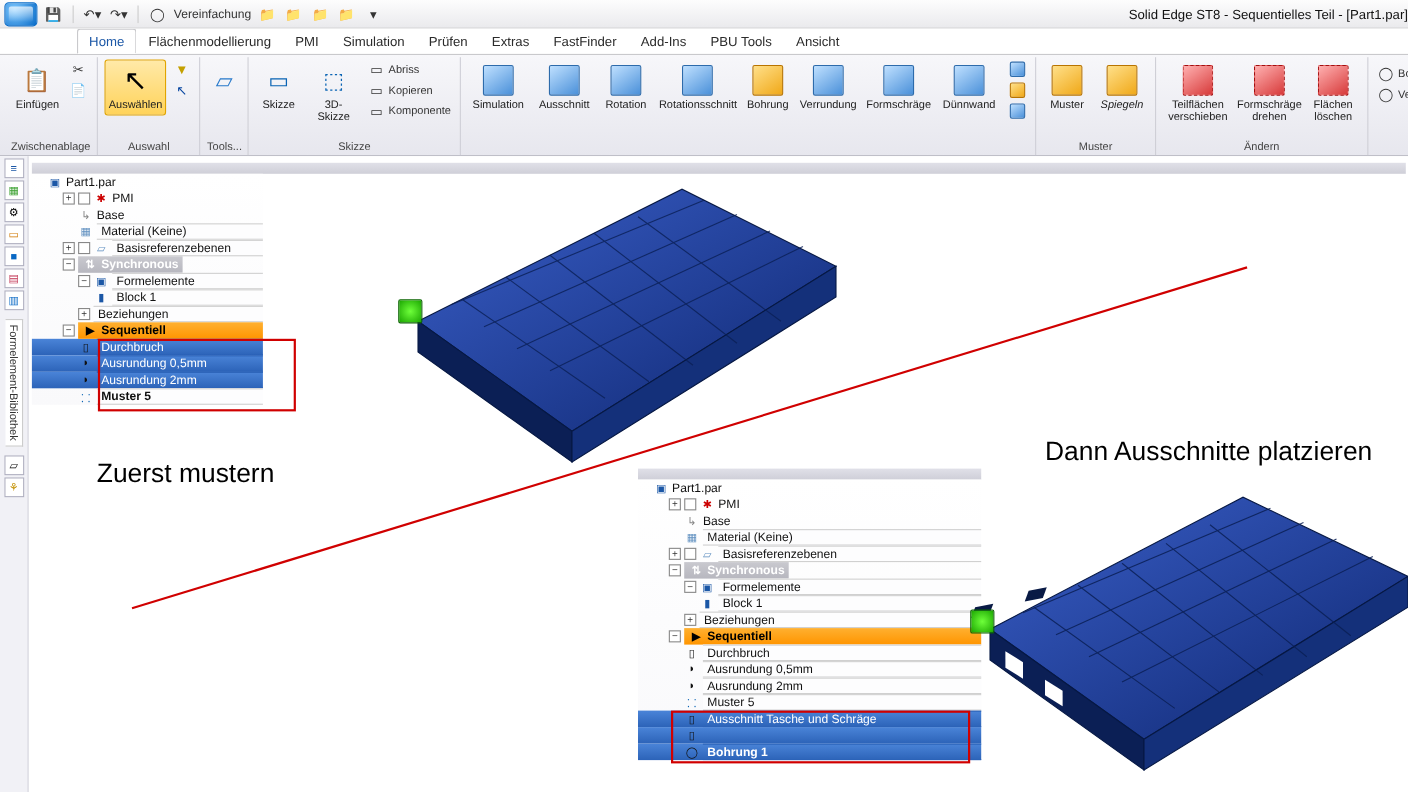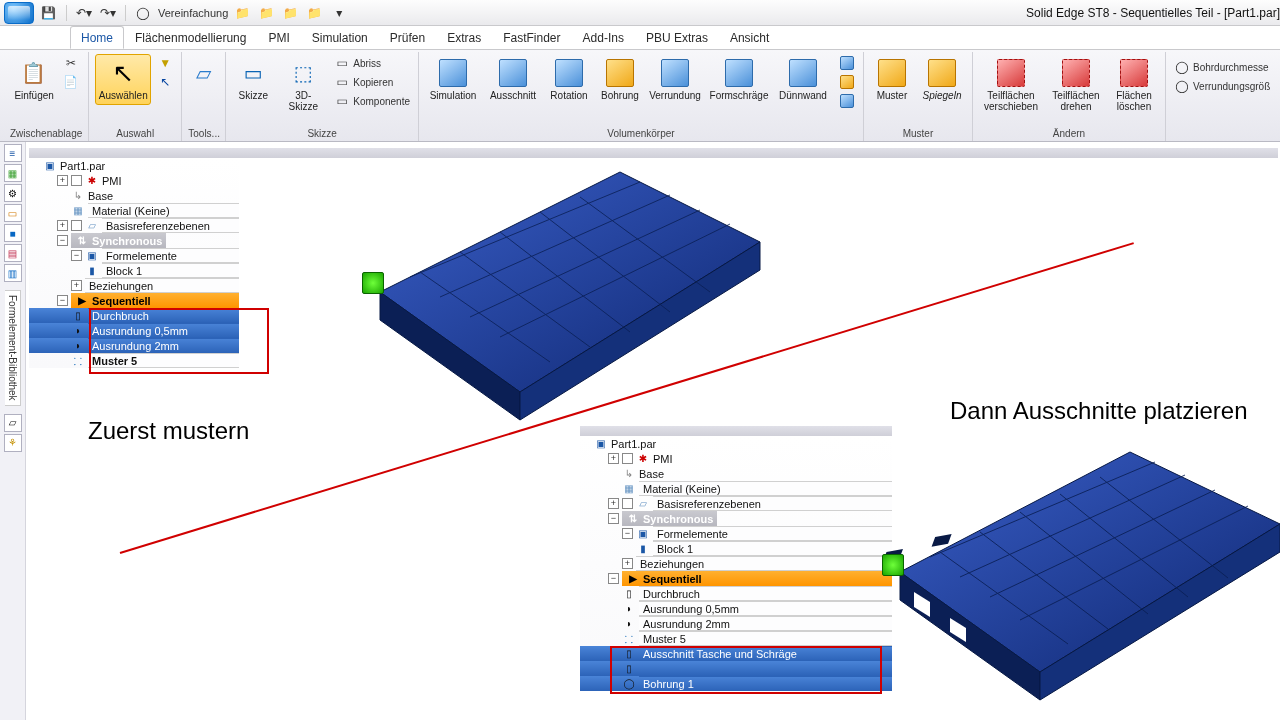--- a/index.html
+++ b/index.html
@@ -91,21 +91,21 @@
 
 <div class="tabs">
   <div class="tab active">Home</div>
   <div class="tab">Flächenmodellierung</div>
   <div class="tab">PMI</div>
   <div class="tab">Simulation</div>
   <div class="tab">Prüfen</div>
   <div class="tab">Extras</div>
   <div class="tab">FastFinder</div>
   <div class="tab">Add-Ins</div>
-  <div class="tab">PBU Extras</div>
+  <div class="tab">PBU Tools</div>
   <div class="tab">Ansicht</div>
 </div>
 
 <div class="ribbon">
   <div class="group">
     <div class="group-row">
       <div class="big-btn" style="width:46px;">
         <div class="ic">📋</div>
         <div class="lbl">Einfügen</div>
       </div>
@@ -189,20 +189,26 @@
             <div class="ic-cube"></div>
           </div>
           <div class="lbl">Ausschnitt</div>
         </div>
       <div class="big-btn" style="width:48px;">
           <div class="ic">
             <div class="ic-cube"></div>
           </div>
           <div class="lbl">Rotation</div>
         </div>
+      <div class="big-btn" style="width:74px;">
+          <div class="ic">
+            <div class="ic-cube"></div>
+          </div>
+          <div class="lbl">Rotationsschnitt</div>
+        </div>
       <div class="big-btn" style="width:46px;">
           <div class="ic">
             <div class="ic-cube gold"></div>
           </div>
           <div class="lbl">Bohrung</div>
         </div>
       <div class="big-btn">
           <div class="ic">
             <div class="ic-cube"></div>
           </div>
@@ -231,21 +237,20 @@
               <span class="ic-cube gold" style="width:14px;height:14px;display:inline-block;"></span>
             </span>
           </div>
         <div class="sm-btn">
             <span class="sm-ic">
               <span class="ic-cube" style="width:14px;height:14px;display:inline-block;"></span>
             </span>
           </div>
       </div>
     </div>
-    <div class="group-label">Volumenkörper</div>
   </div>
 
   <div class="group">
     <div class="group-row">
       <div class="big-btn" style="width:44px;">
           <div class="ic">
             <div class="ic-cube gold"></div>
           </div>
           <div class="lbl">Muster</div>
         </div>
@@ -264,21 +269,21 @@
       <div class="big-btn" style="width:64px;">
           <div class="ic">
             <div class="ic-cube red" style="border-style:dashed;"></div>
           </div>
           <div class="lbl">Teilflächen verschieben</div>
         </div>
       <div class="big-btn" style="width:58px;">
           <div class="ic">
             <div class="ic-cube red" style="border-style:dashed;"></div>
           </div>
-          <div class="lbl">Teilflächen drehen</div>
+          <div class="lbl">Formschräge drehen</div>
         </div>
       <div class="big-btn" style="width:50px;">
           <div class="ic">
             <div class="ic-cube red" style="border-style:dashed;"></div>
           </div>
           <div class="lbl">Flächen löschen</div>
         </div>
     </div>
     <div class="group-label">Ändern</div>
   </div>
@@ -459,21 +464,21 @@
         </li>
       <li class="ind3 sel-blue">
           <span class="ico">▯</span>
           <span class="tree-val">Ausschnitt Tasche und Schräge</span>
         </li>
       <li class="ind3 sel-blue">
           <span class="ico">▯</span>
         </li>
       <li class="ind3 sel-blue">
           <span class="ico">◯</span>
-          <span class="tree-val" style="font-weight:normal;">Bohrung 1</span>
+          <span class="tree-val" style="font-weight:bold;">Bohrung 1</span>
         </li>
     </ul>
     <div class="redbox" style="left:30px;top:210px;width:272px;height:48px;"></div>
   </div>
 
   <div class="plate-container" style="left:350px;top:20px;width:420px;height:260px;">
     <svg width="420" height="260">
       <defs>
           <linearGradient id="g1" x1="0" y1="0" x2="1" y2="1">
             <stop offset="0" stop-color="#3a5fc8"></stop>

